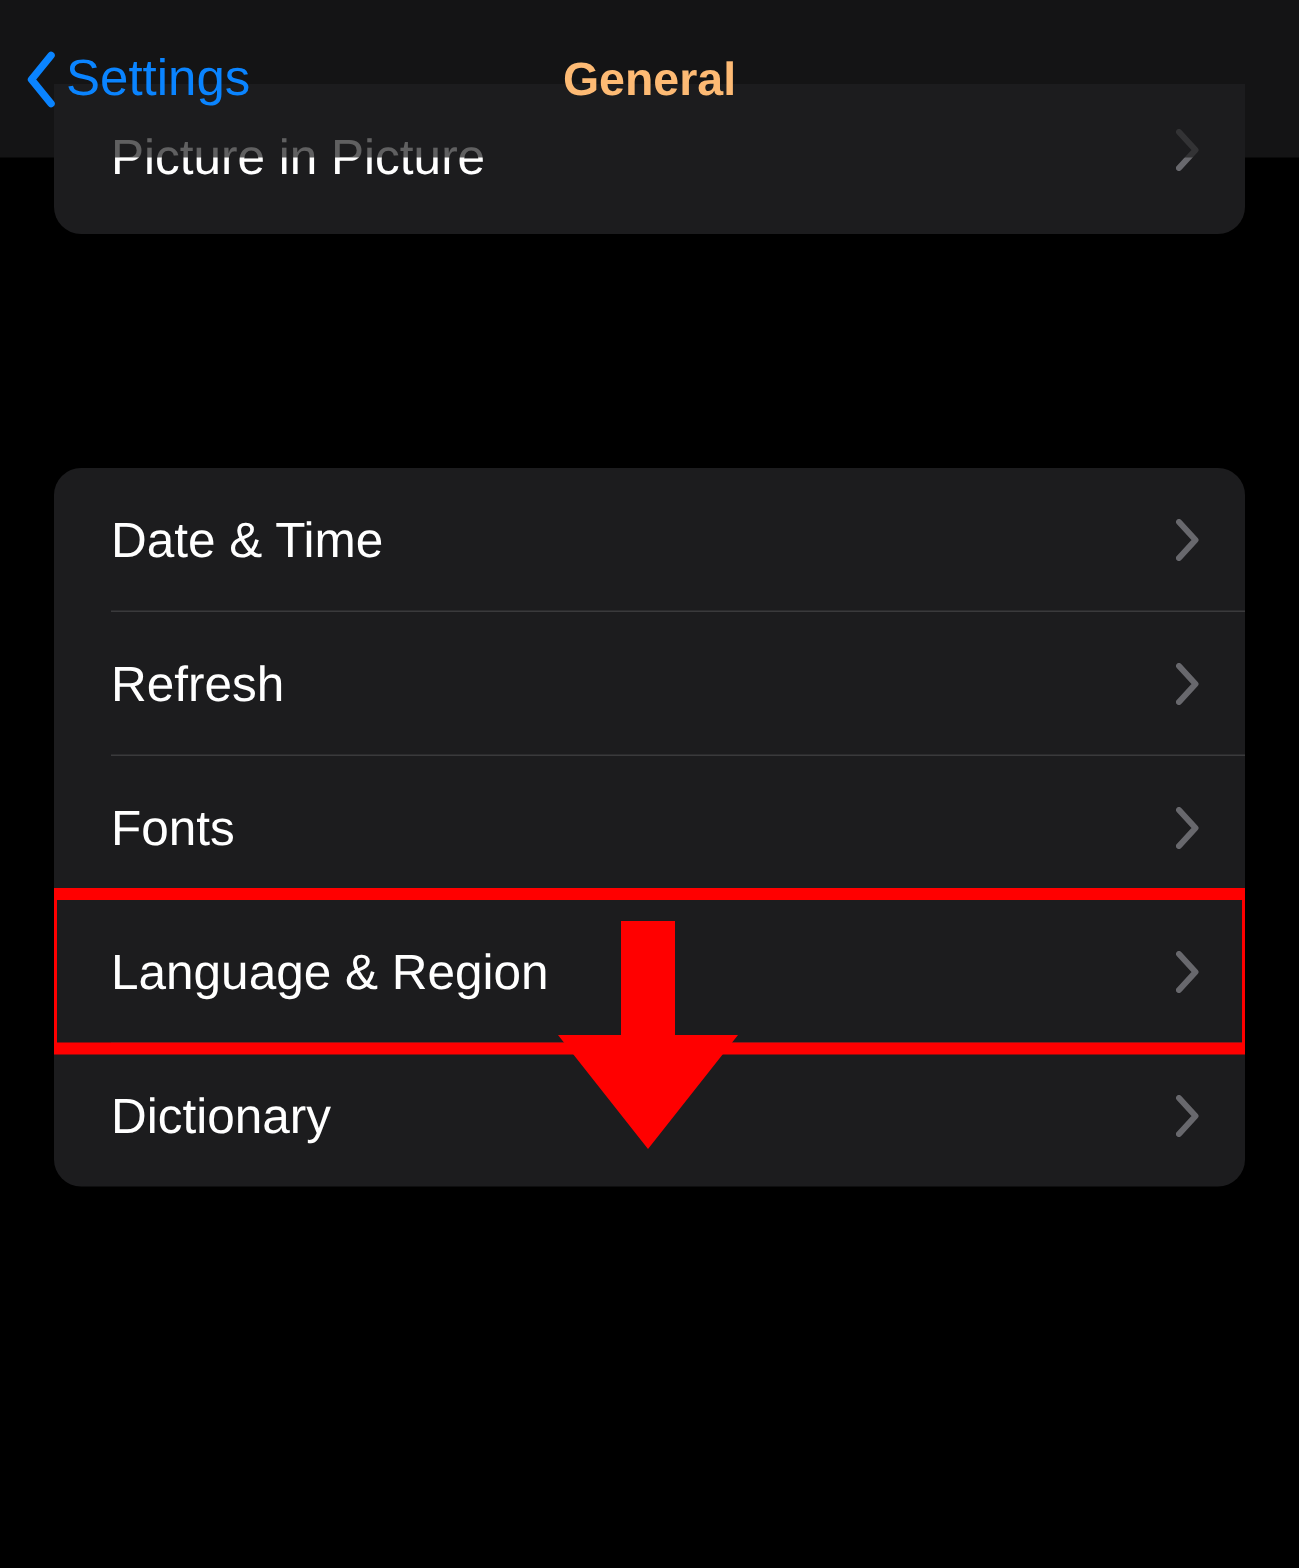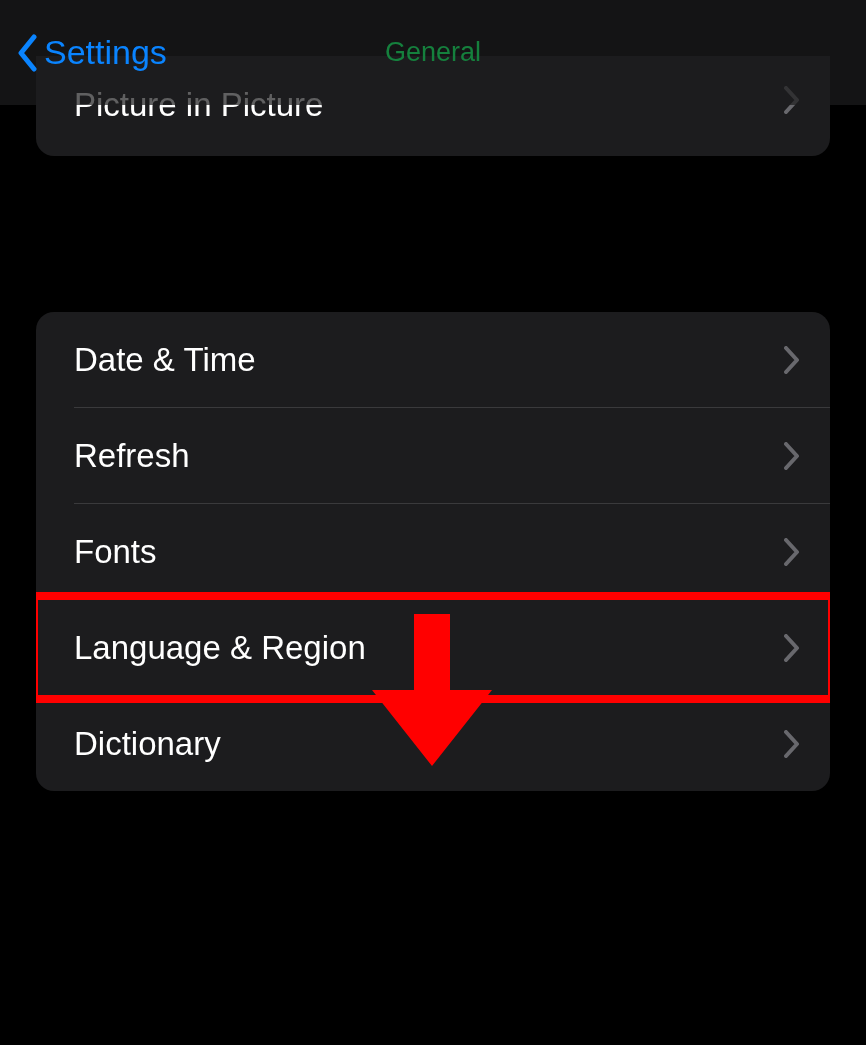--- a/index.html
+++ b/index.html
@@ -47,23 +47,23 @@
     .back-label {
       color: #0a84ff;
       font-size: 34px;
       font-weight: 400;
     }
     .title {
       position: absolute;
       left: 0;
       right: 0;
       text-align: center;
-      font-size: 27px;
-      font-weight: 400;
-      color: #15803d;
+      font-size: 31px;
+      font-weight: 700;
+      color: #fdba74;
       pointer-events: none;
     }
 
     .scroll-area {
       position: absolute;
       top: 0;
       left: 0;
       right: 0;
       padding: 0 36px;
     }

